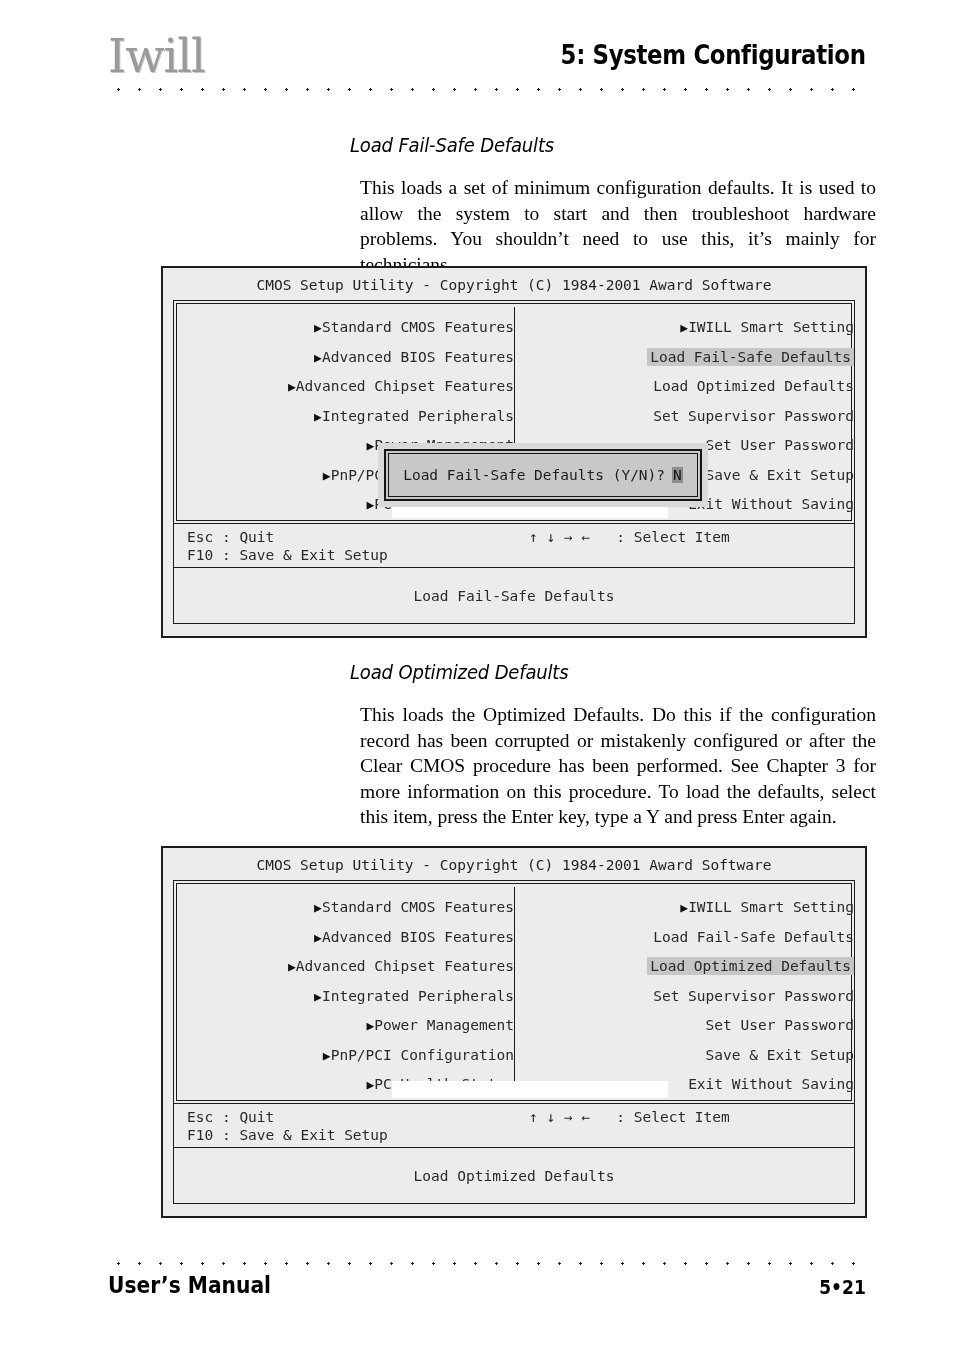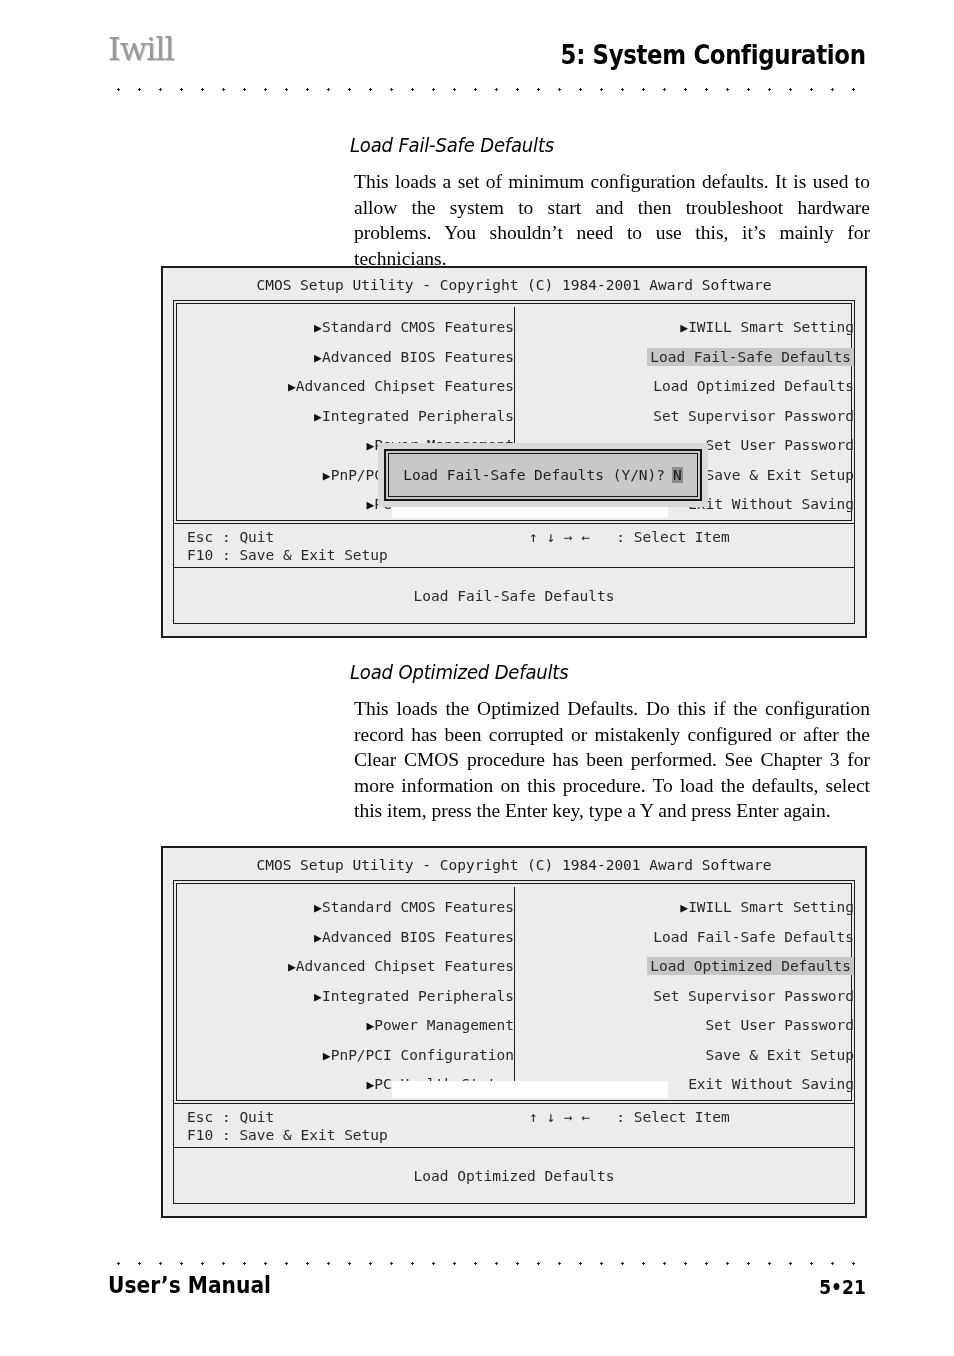--- a/index.html
+++ b/index.html
@@ -20,21 +20,21 @@
     position: absolute;
     left: 0; top: 0;
     width: 954px;
     height: 110px;
   }
   .logo {
     position: absolute;
     left: 108px;
     top: 33px;
     font-family: "DejaVu Serif", serif;
-    font-size: 32px;
+    font-size: 46px;
     letter-spacing: -1px;
     color: #9a9a9a;
     text-shadow: 1px 1px 0 #c9c9c9;
     line-height: 1;
   }
   .header-title {
     position: absolute;
     right: 88px;
     top: 40px;
     font-family: "DejaVu Sans", sans-serif;
@@ -66,21 +66,21 @@
     margin: 0;
     transform: scaleX(0.95);
     transform-origin: left center;
   }
   .body-text {
     font-family: "Liberation Serif", serif;
     font-size: 19.5px;
     line-height: 25.6px;
     text-align: justify;
     color: #000;
-    margin: 4px;
+    margin: 10px;
     hyphens: manual;
   }
 
   .block-1-head { position: absolute; left: 350px; top: 134px; }
   .block-1-text { position: absolute; left: 350px; top: 165px; width: 516px; }
   .block-2-head { position: absolute; left: 350px; top: 661px; }
   .block-2-text { position: absolute; left: 350px; top: 692px; width: 516px; }
 
   
   .bios {

